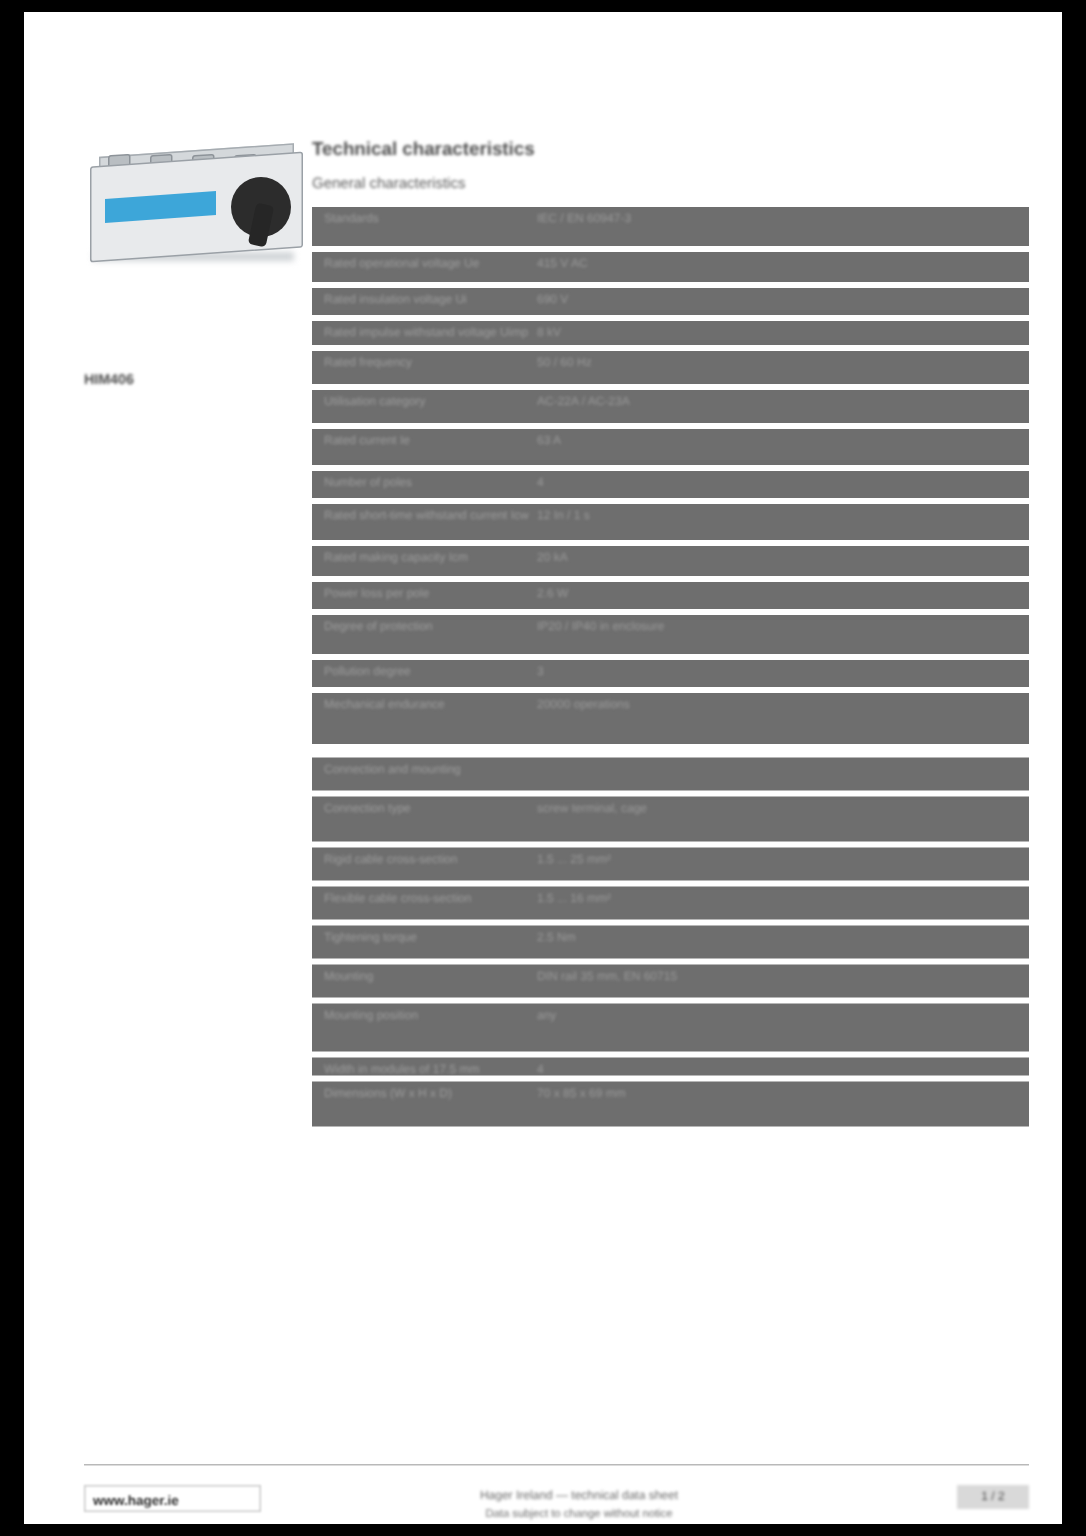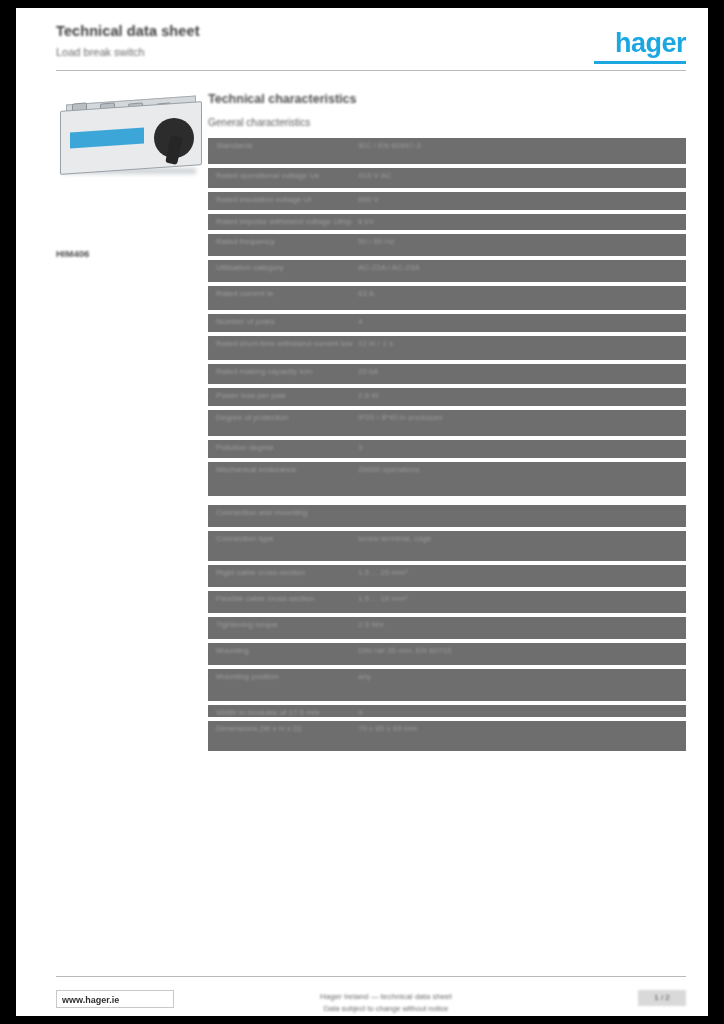--- a/index.html
+++ b/index.html
@@ -283,27 +283,20 @@
     text-align: center;
     line-height: 16px;
     filter: blur(1px);
   }
 </style>
 </head>
 <body>
 
 <div class="page">
 
-  <div class="header">
-    <div class="doc-title">Technical data sheet</div>
-    <div class="doc-subtitle">Load break switch</div>
-    <div class="brand">hager</div>
-    <div class="brand-underline"></div>
-    <div class="header-rule"></div>
-  </div>
 
   <div class="product-figure">
     <div class="prod-shadow"></div>
     <div class="prod-top"></div>
     <div class="prod-term" style="left:16px;"></div>
     <div class="prod-term" style="left:44px;"></div>
     <div class="prod-term" style="left:72px;"></div>
     <div class="prod-term" style="left:100px;"></div>
     <div class="prod-body"></div>
     <div class="prod-label"></div>

